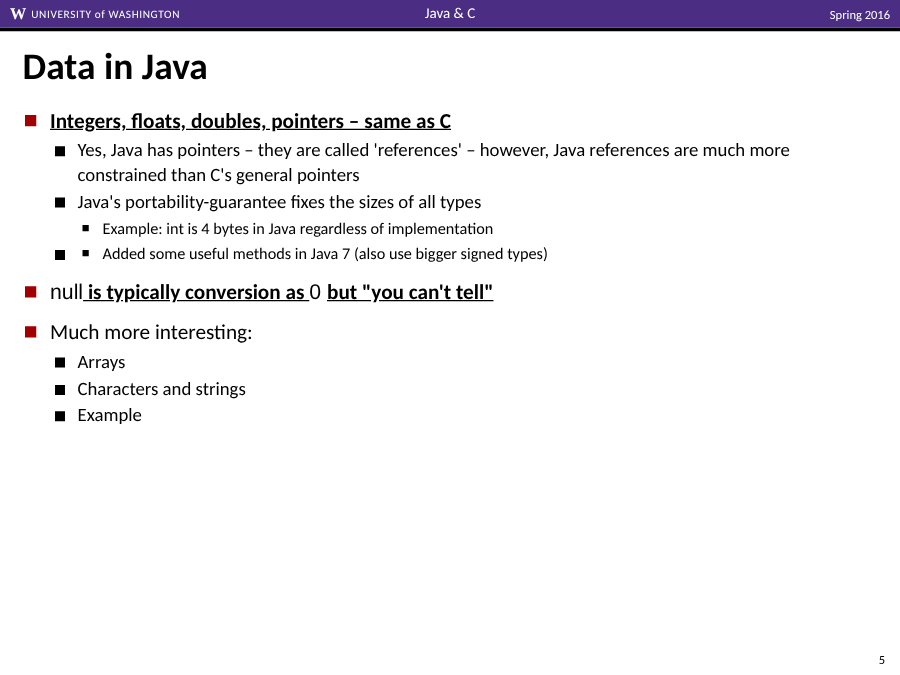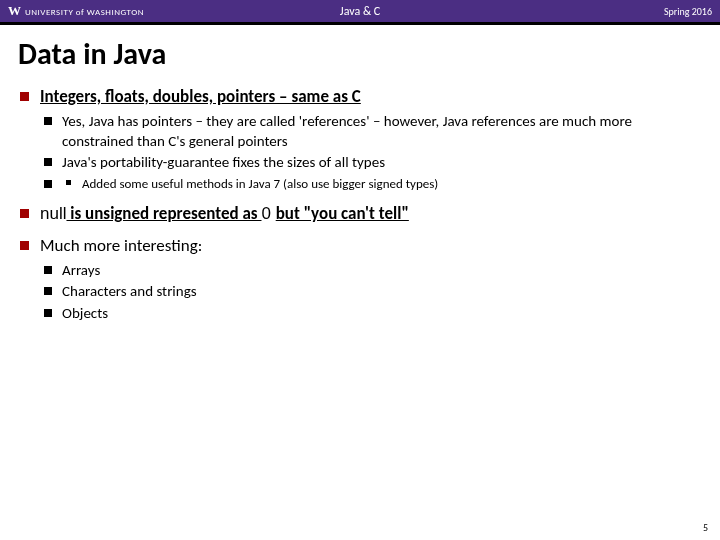--- a/index.html
+++ b/index.html
@@ -45,37 +45,40 @@
 <div class="content">
   <h1 class="title">Data in Java</h1>
 
   <ul class="lvl1">
     <li>
       <span class="bold">Integers, floats, doubles, pointers – same as C</span>
       <ul class="lvl2">
         <li>Yes, Java has pointers – they are called 'references' – however, Java references are much more constrained than C's general pointers</li>
         <li>
           <span>Java's portability-guarantee fixes the sizes of all types</span>
+          <ul class="lvl3">
+            <li>Example: int is 4 bytes in Java regardless of implementation</li>
+          </ul>
         </li>
         <li>
           <ul class="lvl3">
             <li>Added some useful methods in Java 7 (also use bigger signed types)</li>
           </ul>
         </li>
       </ul>
     </li>
 
     <li>
-      <span class="mono">null</span><span class="bold"> is unsigned represented as </span><span class="mono"> 0 </span><span class="bold">but "you can't tell"</span>
+      <span class="mono">null</span><span class="bold"> is typically conversion as </span><span class="mono"> 0 </span><span class="bold">but "you can't tell"</span>
     </li>
 
     <li>
       <span>Much more interesting:</span>
       <ul class="lvl2">
         <li>Arrays</li>
         <li>Characters and strings</li>
-        <li>Objects</li>
+        <li>Example</li>
       </ul>
     </li>
   </ul>
 </div>
 
 <div class="pagenum">5</div>
 
 </body></html>

